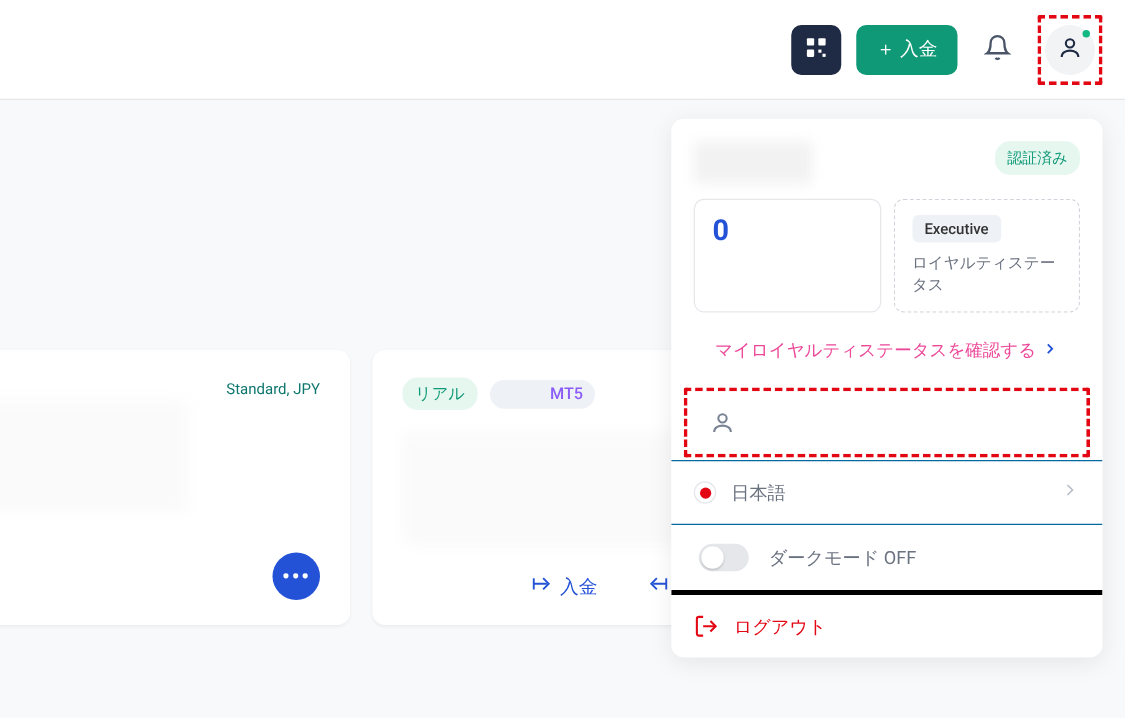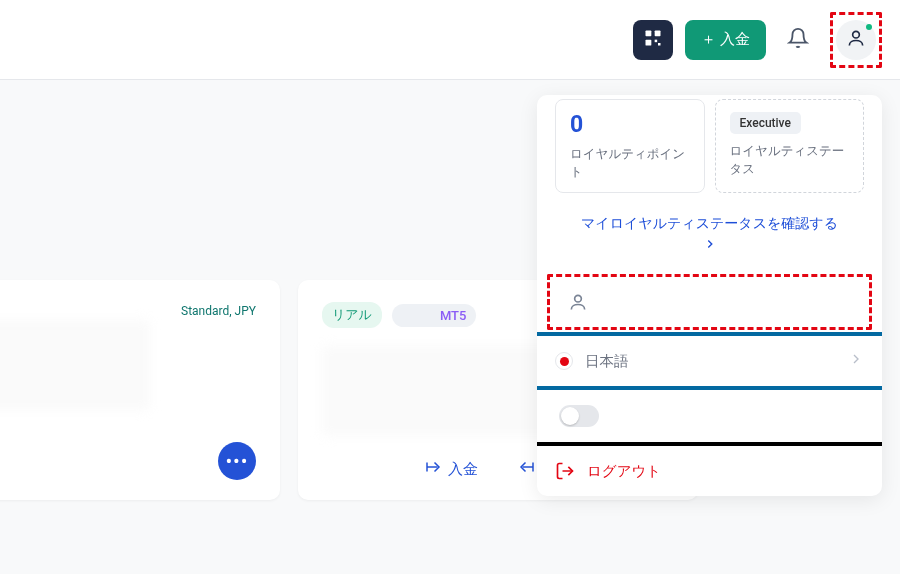--- a/index.html
+++ b/index.html
@@ -181,33 +181,33 @@
     color: #333;
     font-size: 12px;
     padding: 4px 10px;
     border-radius: 5px;
     font-weight: 500;
   }
 
   .dd-link {
     padding: 10px 18px 14px;
     text-align: center;
-    color: #1d4ed8;
+    color: #ec4899;
     font-size: 14px;
     font-weight: 500;
     cursor: pointer;
-    display: flex; align-items: center; justify-content: center; gap: 4px; flex-direction: column;
+    display: flex; align-items: center; justify-content: center; gap: 4px;
   }
   .dd-link svg { width: 14px; height: 14px; stroke: #2452d6; fill: none; stroke-width: 2.5; }
 
   .dd-item {
     padding: 15px 18px;
     display: flex; align-items: center; gap: 12px;
     cursor: pointer;
-    border-top: 4px solid #0369a1;
+    border-top: 1px solid #0369a1;
     font-size: 14.5px;
     color: #6b7280;
   }
   .dd-item svg.lead-icon { width: 20px; height: 20px; stroke: #7a8495; fill: none; stroke-width: 2; }
   .dd-item .chev { margin-left: auto; }
   .dd-item .chev svg { width: 16px; height: 16px; stroke: #b8bec9; fill: none; stroke-width: 2; }
 
   .dd-profile-highlight {
     margin: 6px 10px 2px;
     border: 3px dashed #e30613;
@@ -322,25 +322,28 @@
               <path d="M20 6v12"></path>
             </svg>
         </span>
         <span>出金</span>
       </div>
     </div>
   </div>
 </div>
 
 <div class="dropdown">
+  <div class="dd-top">
+    <div class="dd-name-blur"></div>
+    <span class="verified-badge">認証済み</span>
+  </div>
 
   <div class="dd-points-row">
     <div class="points-box">
       <div class="points-value">0</div>
-      <div class="points-label">ロイヤルティポイント</div>
     </div>
     <div class="points-box-dashed">
       <span class="exec-pill">Executive</span>
       <div class="points-label">ロイヤルティステータス</div>
     </div>
   </div>
 
   <div class="dd-link">
     <span>マイロイヤルティステータスを確認する</span>
     <span>
@@ -364,20 +367,21 @@
     <span>日本語</span>
     <span class="chev">
       <svg viewBox="0 0 24 24">
           <path d="M9 6l6 6-6 6"></path>
         </svg>
     </span>
   </div>
 
   <div class="dd-item dd-item-dark">
     <span class="toggle"></span>
+    <span>ダークモード OFF</span>
   </div>
 
   <div class="dd-item dd-logout">
     <svg class="lead-icon" viewBox="0 0 24 24">
         <path d="M9 21H5a2 2 0 0 1-2-2V5a2 2 0 0 1 2-2h4"></path>
         <path d="M16 17l5-5-5-5"></path>
         <path d="M21 12H9"></path>
       </svg>
     <span>ログアウト</span>
   </div>

